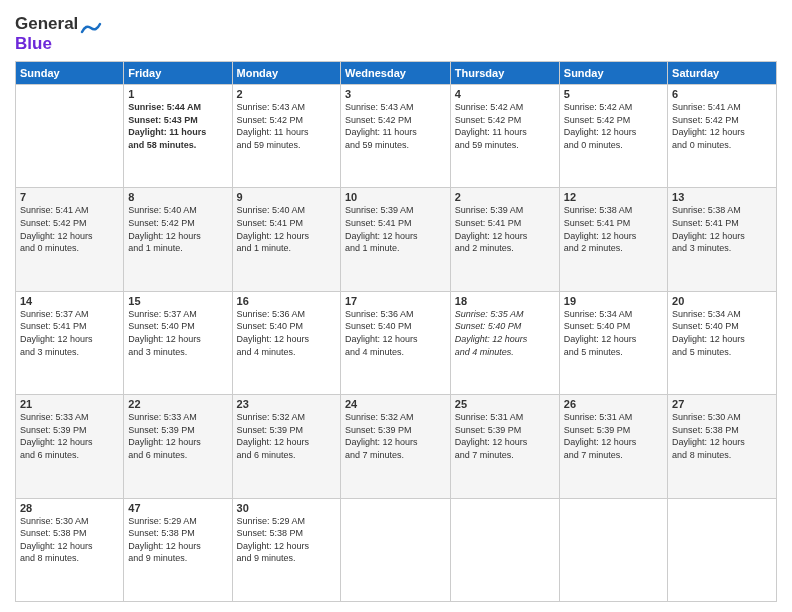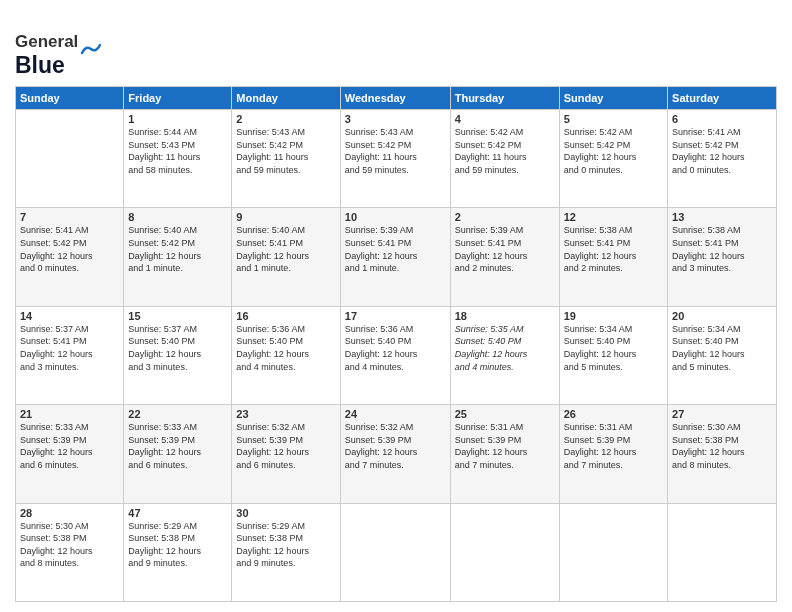--- a/index.html
+++ b/index.html
@@ -6,21 +6,21 @@
     body {
       width: 792px;
       height: 612px;
       background: #fff;
       font-family: Arial, sans-serif;
       overflow: hidden;
     }
     .page {
       width: 792px;
       height: 612px;
-      padding: 28px 15px 10px 15px;
+      padding: 10px 15px 10px 15px;
       display: flex;
       flex-direction: column;
     }
     .header {
       display: flex;
       justify-content: space-between;
       align-items: flex-start;
       margin-bottom: 8px;
     }
     .logo {
@@ -86,21 +86,21 @@
   </style>
 </head>
 <body>
 
 <div class="page">
   <div class="header">
     <div class="logo">
   <div style="display:flex;align-items:center;">
     <div style="position:relative;">
       <div style="font-size:17px;font-weight:bold;color:#333;line-height:1.15;">General</div>
-      <div style="font-size:23px;font-weight:bold;color:#0f172a;line-height:1.15;">Blue</div>
+      <div style="font-size:17px;font-weight:bold;color:#6d28d9;line-height:1.15;">Blue</div>
     </div>
     <svg width="22" height="22" viewBox="0 0 22 22" style="margin-left:2px;margin-top:-10px;">
       <path d="M2,14 Q6,6 11,10 Q16,14 20,6" stroke="#1a6fc4" stroke-width="2.5" fill="none" stroke-linecap="round"></path>
     </svg>
   </div>
 </div>
     <div class="title-block">
       <div class="month-title"></div>
       <div class="location"></div>
     </div>
@@ -116,21 +116,21 @@
           <th>Thursday</th>
           <th>Sunday</th>
           <th>Saturday</th>
         </tr>
     </thead>
     <tbody>
     <tr>
           <td class="empty"></td>
           <td>
             <div class="day-number">1</div>
-            <div class="day-info" style="white-space: pre-line;">Sunrise: 5:44 AM
+            <div class="day-info" style="white-space: pre-line; font-weight: bold;">Sunrise: 5:44 AM
 Sunset: 5:43 PM
 Daylight: 11 hours
 and 58 minutes.</div>
           </td>
           <td>
             <div class="day-number">2</div>
             <div class="day-info" style="white-space: pre-line;">Sunrise: 5:43 AM
 Sunset: 5:42 PM
 Daylight: 11 hours
 and 59 minutes.</div>

